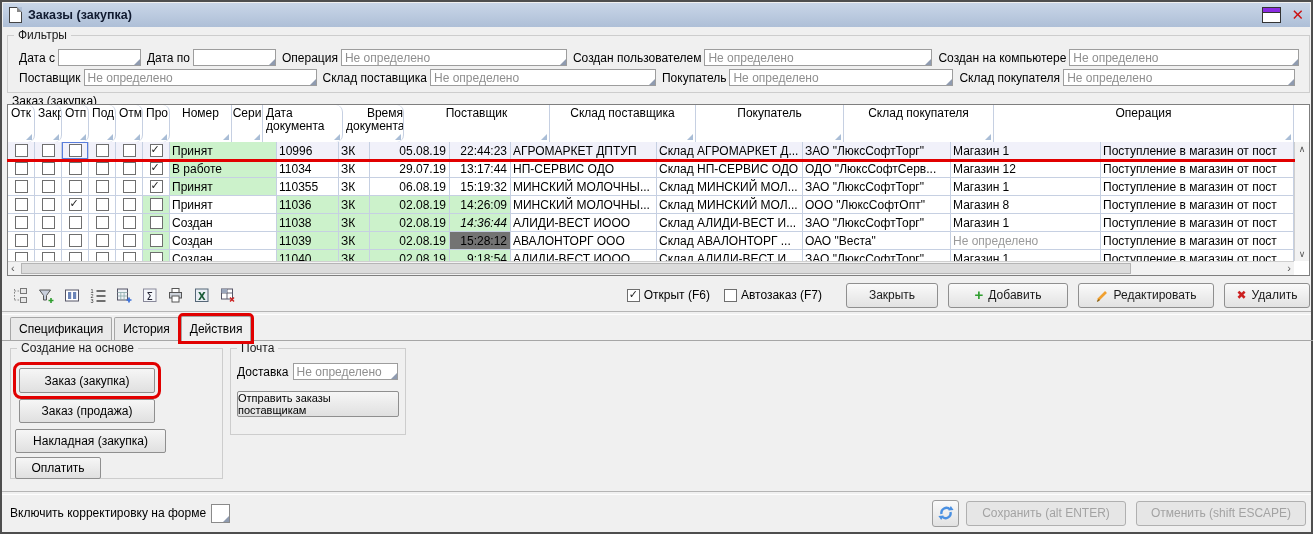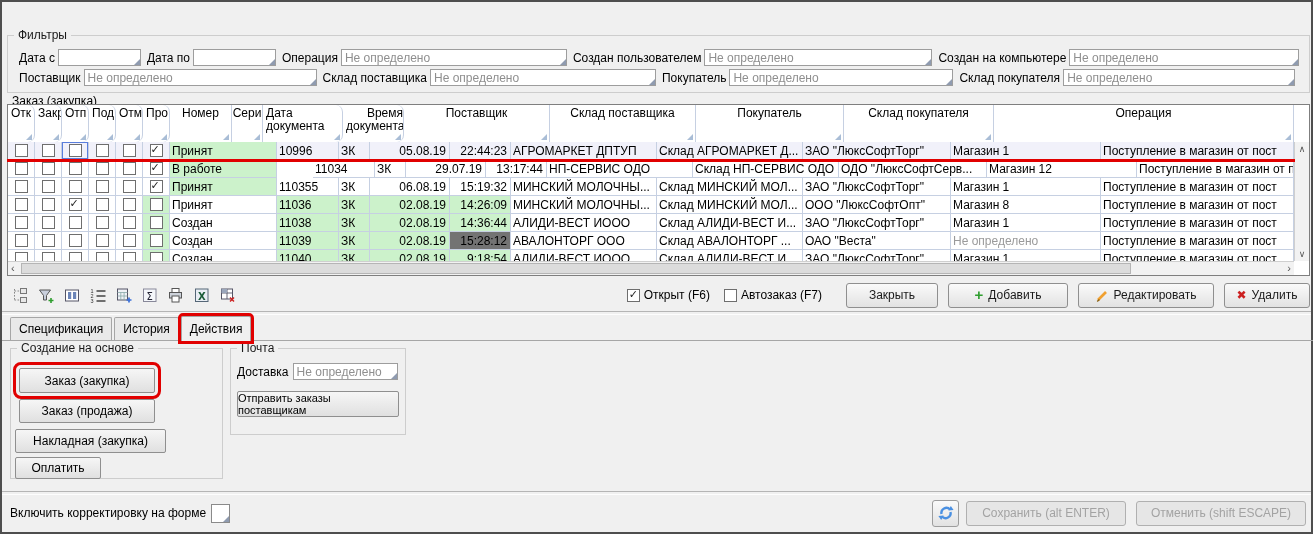--- a/index.html
+++ b/index.html
@@ -81,20 +81,27 @@
   .btn.disabled{color:#a3a3a3;background:#e6e6e6;border-color:#b0b0b0;cursor:default;}
   .btn-save{width:160px;} .btn-cancel{width:170px;margin-right:9px;}
   
   .annot-line{position:absolute;left:5px;top:157px;width:1288px;height:3px;background:#e10000;z-index:6;}
 </style>
 </head>
 <body>
 
 <div class="window">
 
+  <div class="titlebar">
+    <span class="doc-icon"></span>
+    <span class="title-text">Заказы (закупка)</span>
+    <span class="spacer"></span>
+    <span class="max-btn"></span>
+    <span class="close-btn">✕</span>
+  </div>
 
   <div class="groupbox filters">
     <span class="gb-label">Фильтры</span>
     <div class="frow frow1" id="filters-row1">
         <span class="flabel">Дата с</span>
         <span class="finput dd" style="width: 83px;"></span>
         <span class="flabel">Дата по</span>
         <span class="finput dd" style="width: 83px;"></span>
         <span class="flabel">Операция</span>
         <span class="finput dd placeholder" style="width: 226px;">Не определено</span>
@@ -210,21 +217,21 @@
           <div class="td cbcell" style="width: 27px; background: rgb(255, 255, 255);">
             <span class="cb"></span>
           </div>
           <div class="td cbcell" style="width: 27px; background: rgb(255, 255, 255);">
             <span class="cb"></span>
           </div>
           <div class="td cbcell" style="width: 27px; background: rgb(255, 255, 255);">
             <span class="cb checked"></span>
           </div>
           <div class="td" style="width: 107px; background: rgb(204, 242, 203);">В работе</div>
-          <div class="td" style="width: 62px; background: rgb(255, 255, 255); margin-left: 36px;">11034</div>
+          <div class="td" style="width: 62px; background: rgb(255, 255, 255);">11034</div>
           <div class="td" style="width: 31px; background: rgb(255, 255, 255);">ЗК</div>
           <div class="td right" style="width: 80px; background: rgb(255, 255, 255);">29.07.19</div>
           <div class="td right" style="width: 61px; background: rgb(255, 255, 255);">13:17:44</div>
           <div class="td" style="width: 146px; background: rgb(255, 255, 255);">НП-СЕРВИС ОДО</div>
           <div class="td" style="width: 146px; background: rgb(255, 255, 255);">Склад НП-СЕРВИС ОДО</div>
           <div class="td" style="width: 148px; background: rgb(255, 255, 255);">ОДО "ЛюксСофтСерв...</div>
           <div class="td" style="width: 150px; background: rgb(255, 255, 255);">Магазин 12</div>
           <div class="td" style="flex: 1 1 0%; background: rgb(255, 255, 255);">Поступление в магазин от пост</div>
         </div>
         <div class="tr">
@@ -303,21 +310,21 @@
           <div class="td cbcell" style="width: 27px; background: rgb(255, 255, 255);">
             <span class="cb"></span>
           </div>
           <div class="td cbcell" style="width: 27px; background: rgb(204, 242, 203);">
             <span class="cb"></span>
           </div>
           <div class="td" style="width: 107px; background: rgb(255, 255, 255);">Создан</div>
           <div class="td" style="width: 62px; background: rgb(204, 242, 203);">11038</div>
           <div class="td" style="width: 31px; background: rgb(204, 242, 203);">ЗК</div>
           <div class="td right" style="width: 80px; background: rgb(204, 242, 203);">02.08.19</div>
-          <div class="td right" style="width: 61px; background: rgb(204, 242, 203);">14:36:44</div>
+          <div class="td right" style="width: 61px; background: rgb(204, 242, 203); font-style: italic;">14:36:44</div>
           <div class="td" style="width: 146px; background: rgb(255, 255, 255);">АЛИДИ-ВЕСТ ИООО</div>
           <div class="td" style="width: 146px; background: rgb(255, 255, 255);">Склад АЛИДИ-ВЕСТ И...</div>
           <div class="td" style="width: 148px; background: rgb(255, 255, 255);">ЗАО "ЛюксСофтТорг"</div>
           <div class="td" style="width: 150px; background: rgb(255, 255, 255);">Магазин 1</div>
           <div class="td" style="flex: 1 1 0%; background: rgb(255, 255, 255);">Поступление в магазин от пост</div>
         </div>
         <div class="tr">
           <div class="td cbcell" style="width: 27px; background: rgb(255, 255, 255);">
             <span class="cb"></span>
           </div>

